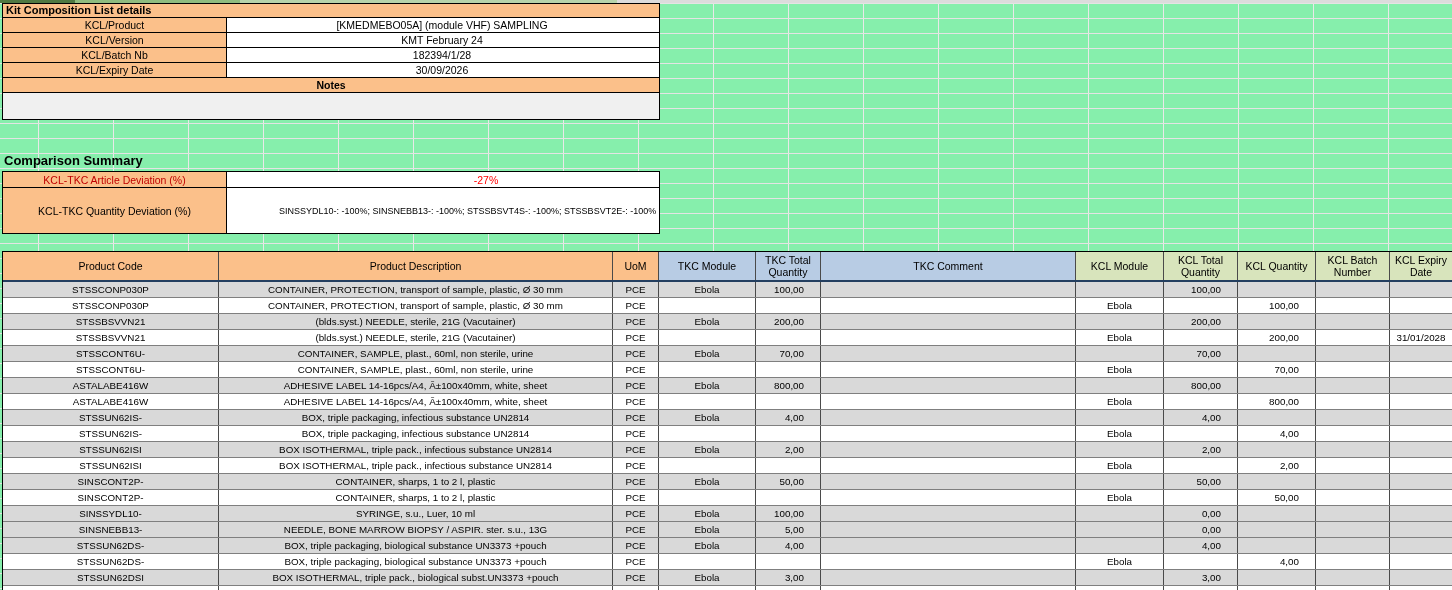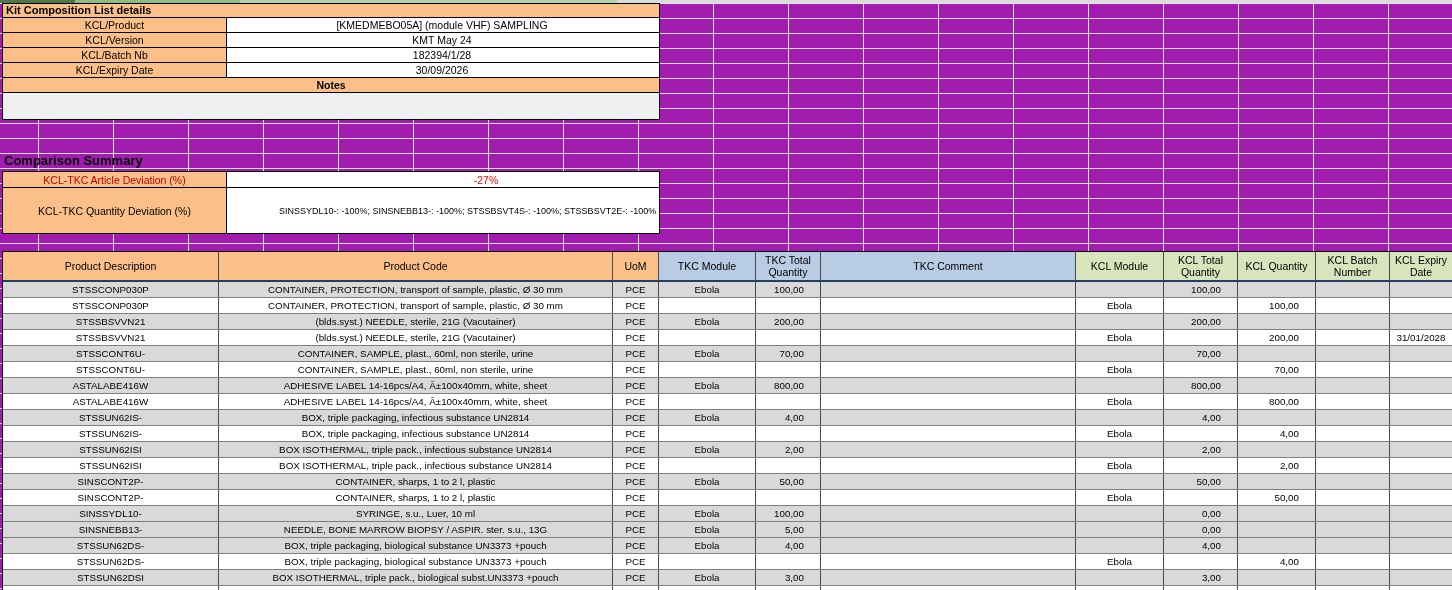--- a/index.html
+++ b/index.html
@@ -1,17 +1,17 @@
 <!DOCTYPE html>
 <html><head>
 <meta charset="utf-8">
 <style>
   html,body{margin:0;padding:0;background:#fff;}
   .canvas{
-    position:relative;width:1452px;height:590px;overflow:hidden;background:#a21caf;
+    position:relative;width:1452px;height:590px;overflow:hidden;background:#86efac;
     font-family:"Liberation Sans",sans-serif;color:#000;
   }
   
   .gridbg{
     position:absolute;inset:0;z-index:0;
     background-image:
       linear-gradient(to bottom,#e4e4e4 1px,transparent 1px),
       linear-gradient(to right,#e9e9e9 1px,transparent 1px);
     background-size:100% 15px,75px 100%;
     background-position:0 3px,38px 0;
@@ -82,21 +82,21 @@
   <div class="sliver" style="left:617px;width:835px;background:#DCDCDC;"></div>
 
   <div class="details">
     <div class="hdr fill-orange">Kit Composition List details</div>
     <div class="drow">
       <div class="lbl fill-orange">KCL/Product</div>
       <div class="val">[KMEDMEBO05A] (module VHF) SAMPLING</div>
     </div>
     <div class="drow">
       <div class="lbl fill-orange">KCL/Version</div>
-      <div class="val">KMT May 24</div>
+      <div class="val">KMT February 24</div>
     </div>
     <div class="drow">
       <div class="lbl fill-orange">KCL/Batch Nb</div>
       <div class="val">182394/1/28</div>
     </div>
     <div class="drow">
       <div class="lbl fill-orange">KCL/Expiry Date</div>
       <div class="val">30/09/2026</div>
     </div>
     <div class="notesrow fill-orange">Notes</div>
@@ -110,22 +110,22 @@
       <div class="val red-value">-27%</div>
     </div>
     <div class="crow crow2">
       <div class="lbl fill-orange">KCL-TKC Quantity Deviation (%)</div>
       <div class="val">SINSSYDL10-: -100%; SINSNEBB13-: -100%; STSSBSVT4S-: -100%; STSSBSVT2E-: -100%</div>
     </div>
   </div>
 
   <div class="maintable">
     <div class="trow theadrow">
+        <div class="cell fill-orange col-code">Product Code</div>
         <div class="cell fill-orange col-desc">Product Description</div>
-        <div class="cell fill-orange col-code">Product Code</div>
         <div class="cell fill-orange col-uom">UoM</div>
         <div class="cell fill-blue col-tkc_module">TKC Module</div>
         <div class="cell fill-blue col-tkc_total">TKC Total
 Quantity</div>
         <div class="cell fill-blue col-tkc_comment">TKC Comment</div>
         <div class="cell fill-green col-kcl_module">KCL Module</div>
         <div class="cell fill-green col-kcl_total">KCL Total
 Quantity</div>
         <div class="cell fill-green col-kcl_qty">KCL Quantity</div>
         <div class="cell fill-green col-kcl_batch">KCL Batch

